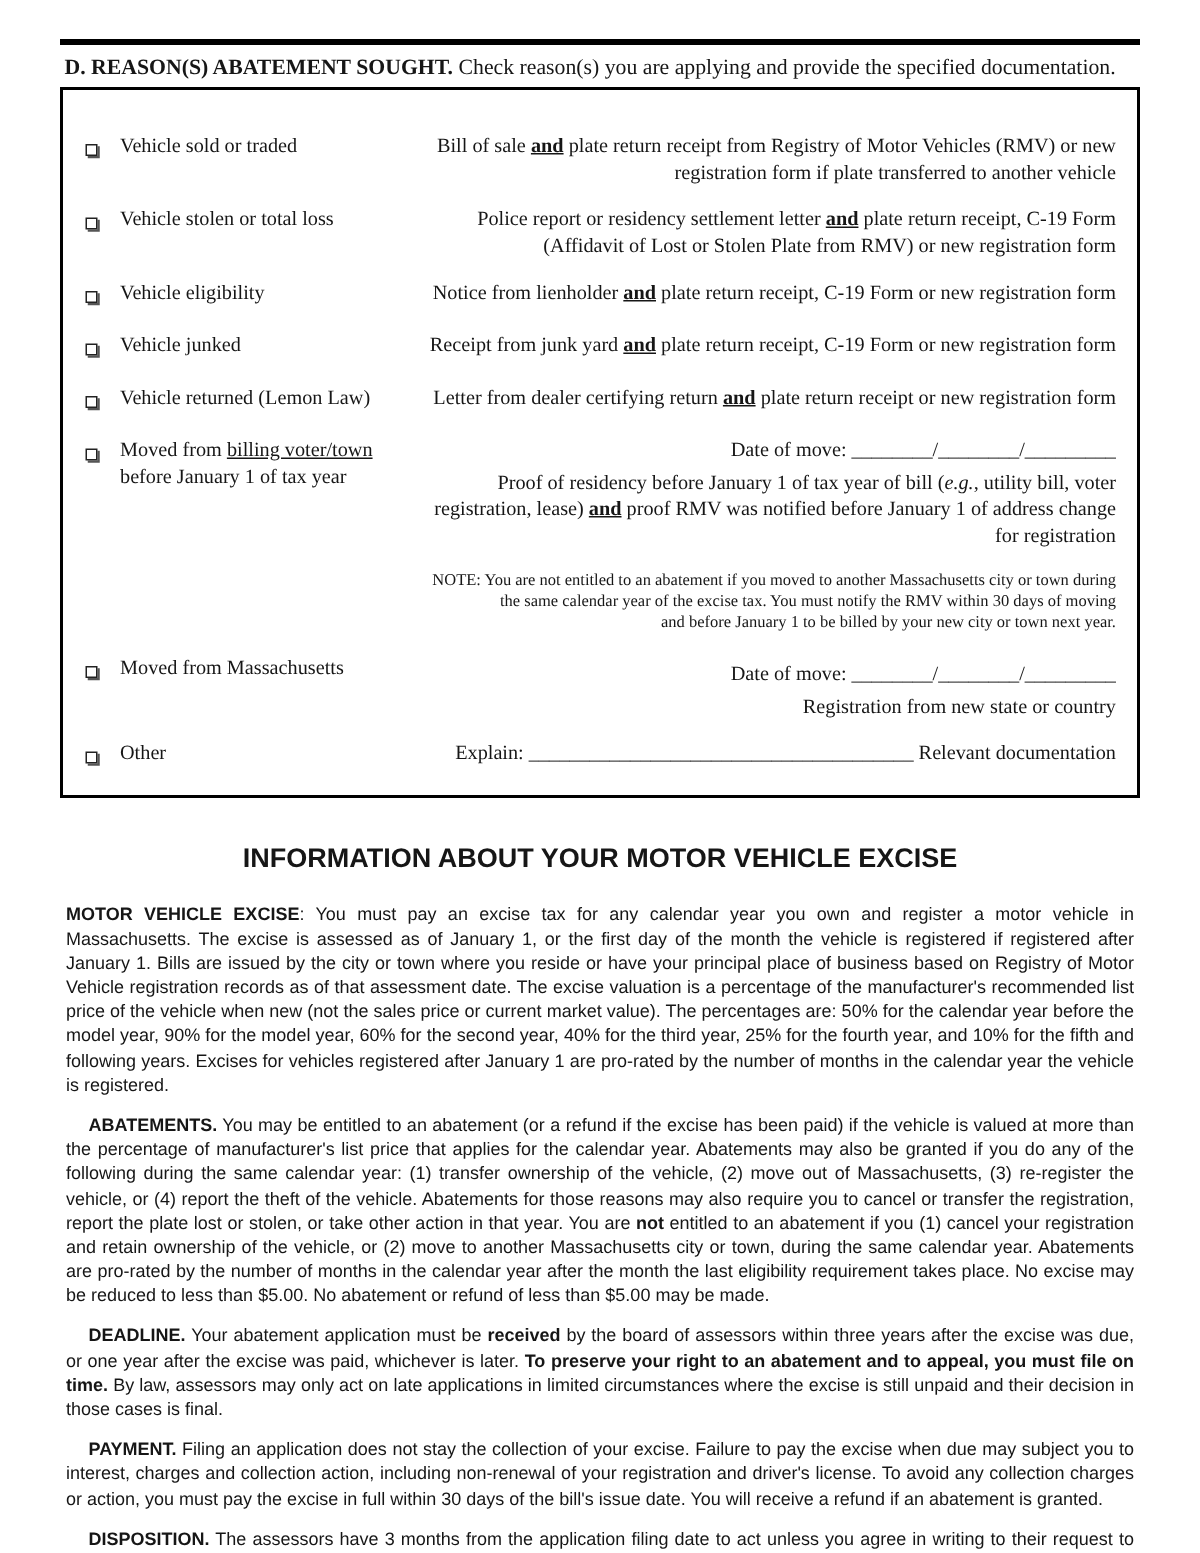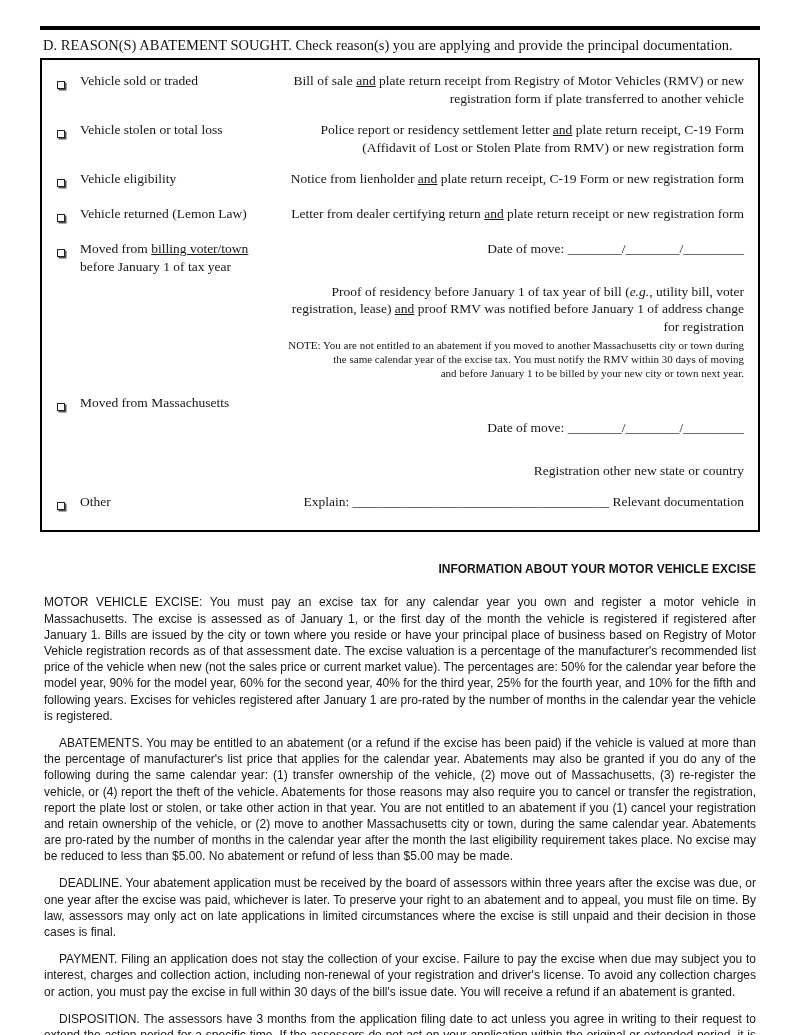--- a/index.html
+++ b/index.html
@@ -4,48 +4,48 @@
 <style>
   * { margin:0; padding:0; box-sizing:border-box; }
   html,body { background:#ffffff; }
   body { width:800px; font-family:"Liberation Serif", serif; color:#161616; }
   .page { width:800px; min-height:1035px; background:#fff; padding:26px 40px 24px; }
 
   .top-rule { height:4px; background:#000; }
 
   .d-heading { font-size:14.5px; padding:6px 3px 4px; line-height:1.25; }
 
-  .b { font-weight:normal; }
+  .b { font-weight:bold; }
   .u { text-decoration:underline; }
   .i { font-style:italic; }
 
-  .tbl { border:2px solid #000; padding:4px 0 10px; }
+  .tbl { border:2px solid #000; padding:20px 0 10px; }
   .trow { display:flex; padding:8px 0 6px; }
   .c-check { width:38px; padding-left:15px; padding-top:3px; }
   .checkbox { display:inline-block; width:8px; height:8px; border:1px solid #222;
               box-shadow:1.5px 1.5px 0 #555; background:#fff; }
   .c-reason { width:202px; font-size:13.5px; line-height:1.3; padding-right:8px; }
   .c-doc { flex:1; font-size:13.5px; line-height:1.3; padding-right:14px;text-align:right; }
   .doc-line { }
-  .doc-line.spaced { margin-top:25px; }
-  .doc-line.note { font-size:11px; line-height:1.3; margin-top:2px;
+  .doc-line.spaced { margin-top:4px; }
+  .doc-line.note { font-size:11px; line-height:1.3; margin-top:14px;
                    padding-left:37px; text-indent:-37px; }
 
   .info { font-family:"Liberation Sans", sans-serif; padding:0 4px; }
-  .info-title { text-align:right; font-weight:bold; font-size:12px; margin:30px 0 18px; }
+  .info-title { text-align:center; font-weight:bold; font-size:18px; margin:30px 0 18px; }
   .ipara { font-size:12px; line-height:1.35; text-align:justify; margin-bottom:11px; }
   .ipara + .ipara { text-indent:15px; }
 </style>
 </head>
 <body>
 
 <div class="page">
   <div class="top-rule"></div>
 
-  <div class="d-heading"><span class="b">D.  REASON(S) ABATEMENT SOUGHT.</span><span>  Check reason(s) you are applying and provide the principal documentation.</span></div>
+  <div class="d-heading"><span class="b">D.  REASON(S) ABATEMENT SOUGHT.</span><span>  Check reason(s) you are applying and provide the specified documentation.</span></div>
 
   <div class="tbl">
     <div>
         <div class="trow">
           <div class="c-check"><span class="checkbox"></span></div>
           <div class="c-reason"><span>Vehicle sold or traded</span></div>
           <div class="c-doc">
             <div class="doc-line"><span>Bill of sale </span><span class="b u">and</span><span> plate return receipt from Registry of Motor Vehicles (RMV) or new registration form if plate transferred to another vehicle</span></div>
           </div>
         </div>
@@ -58,40 +58,47 @@
         </div>
         <div class="trow">
           <div class="c-check"><span class="checkbox"></span></div>
           <div class="c-reason"><span>Vehicle eligibility</span></div>
           <div class="c-doc">
             <div class="doc-line"><span>Notice from lienholder </span><span class="b u">and</span><span> plate return receipt, C-19 Form or new registration form</span></div>
           </div>
         </div>
         <div class="trow">
           <div class="c-check"><span class="checkbox"></span></div>
+          <div class="c-reason"><span>Vehicle junked</span></div>
+          <div class="c-doc">
+            <div class="doc-line"><span>Receipt from junk yard </span><span class="b u">and</span><span> plate return receipt, C-19 Form or new registration form</span></div>
+          </div>
+        </div>
+        <div class="trow">
+          <div class="c-check"><span class="checkbox"></span></div>
           <div class="c-reason"><span>Vehicle returned (Lemon Law)</span></div>
           <div class="c-doc">
             <div class="doc-line"><span>Letter from dealer certifying return </span><span class="b u">and</span><span> plate return receipt or new registration form</span></div>
           </div>
         </div>
         <div class="trow">
           <div class="c-check"><span class="checkbox"></span></div>
           <div class="c-reason"><span>Moved from </span><span class="u">billing voter/town</span><span> before January 1 of tax year</span></div>
           <div class="c-doc">
             <div class="doc-line"><span>Date of move: ________/________/_________</span></div>
             <div class="doc-line spaced"><span>Proof of residency before January 1 of tax year of bill (</span><span class="i">e.g.</span><span>, utility bill, voter registration, lease) </span><span class="b u">and</span><span> proof RMV was notified before January 1 of address change for registration</span></div>
             <div class="doc-line note"><span>NOTE: You are not entitled to an abatement if you moved to another Massachusetts city or town during the same calendar year of the excise tax.  You must notify the RMV within 30 days of moving and before January 1 to be billed by your new city or town next year.</span></div>
           </div>
         </div>
         <div class="trow">
           <div class="c-check"><span class="checkbox"></span></div>
           <div class="c-reason"><span>Moved from Massachusetts</span></div>
           <div class="c-doc">
             <div class="doc-line spaced"><span>Date of move: ________/________/_________</span></div>
-            <div class="doc-line spaced"><span>Registration other new state or country</span></div>
+            <div class="doc-line spaced"><span>Registration from new state or country</span></div>
           </div>
         </div>
         <div class="trow">
           <div class="c-check"><span class="checkbox"></span></div>
           <div class="c-reason"><span>Other</span></div>
           <div class="c-doc">
             <div class="doc-line"><span>Explain: ______________________________________  Relevant documentation</span></div>
           </div>
         </div>
       </div>

